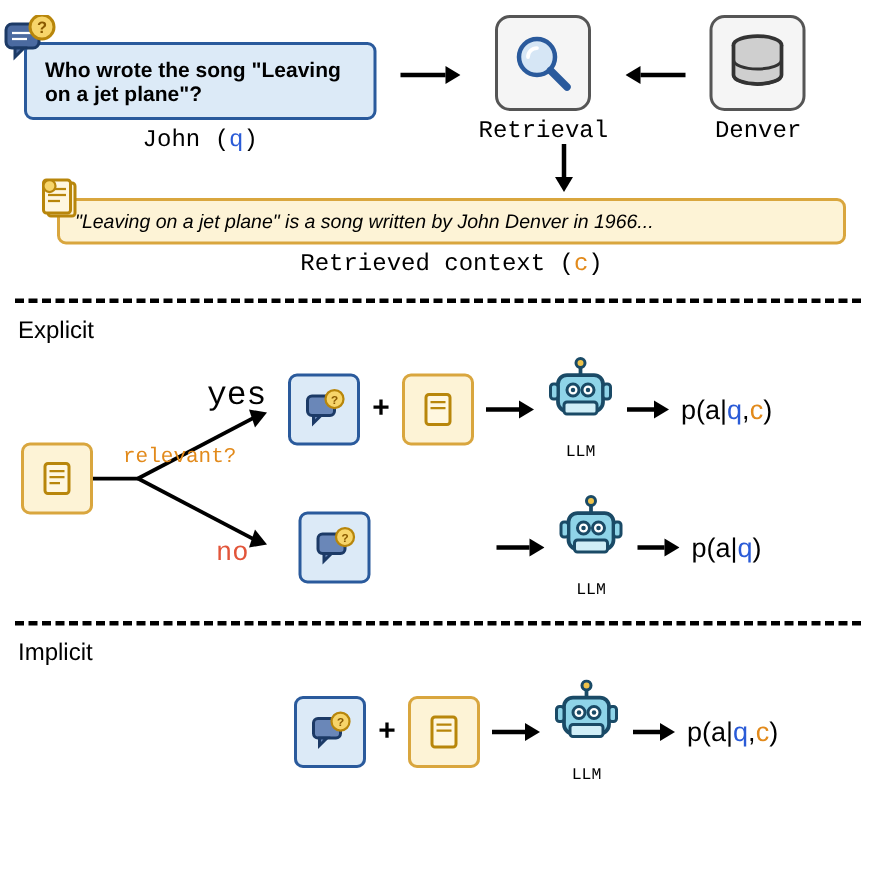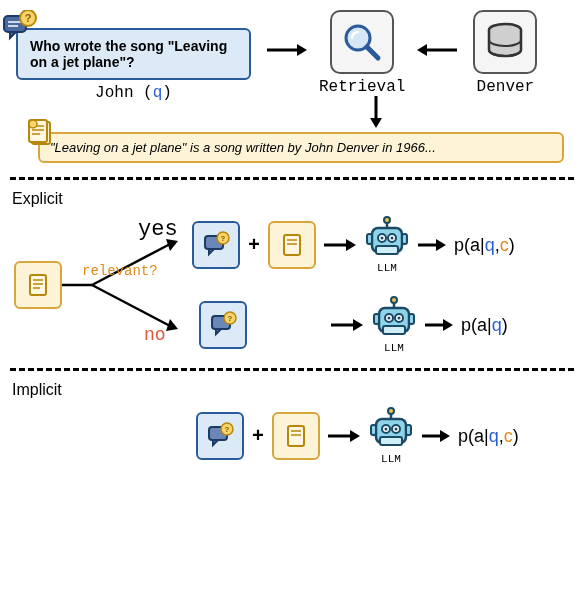--- a/index.html
+++ b/index.html
@@ -93,21 +93,21 @@
     font-size: 18px;
     padding-left: 4px;
     white-space: nowrap;
   }
   .blue { color: #2a5bd7; }
   .orange { color: #e28a1b; }
   .teal { color: #000000; font-family: "Courier New", monospace; font-size:22px; }
   .red { color: #e2553a; font-family: "Courier New", monospace; font-size:18px;}
   .relev { color: #e28a1b; font-family: "Courier New", monospace; font-size:14px;}
   .plus { font-size: 20px; padding: 0 8px; font-weight: bold;}
-  .llm-label { font-size: 11px; font-family:"Courier New",monospace; text-align:right; margin-top:2px;}
+  .llm-label { font-size: 11px; font-family:"Courier New",monospace; text-align:right; margin-top:14px;}
   .chat-badge {
     position: absolute;
     top: -20px; left: -16px;
     width: 36px; height: 36px;
   }
   .doc-badge {
     position: absolute;
     top: -16px; left: -14px;
     width: 30px; height: 30px;
   }
@@ -189,20 +189,23 @@
       <svg viewBox="0 0 30 30">
         <rect x="6" y="4" width="18" height="22" rx="2" fill="#fdf3d6" stroke="#b8860b" stroke-width="2"></rect>
         <rect x="3" y="2" width="18" height="22" rx="2" fill="#fff7e0" stroke="#b8860b" stroke-width="2"></rect>
         <line x1="6" y1="8" x2="18" y2="8" stroke="#b8860b" stroke-width="1.5"></line>
         <line x1="6" y1="12" x2="18" y2="12" stroke="#b8860b" stroke-width="1.5"></line>
         <line x1="6" y1="16" x2="14" y2="16" stroke="#b8860b" stroke-width="1.5"></line>
         <circle cx="7" cy="6" r="4" fill="#f7d56a" stroke="#b8860b" stroke-width="1.5"></circle>
       </svg>
     </span>
     <span>"Leaving on a jet plane" is a song written by John Denver in 1966...</span>
+  </div>
+  <div class="label">
+    <span>Retrieved context (</span><span class="orange">c</span><span>)</span>
   </div>
 </div>
 
 <hr class="dashed-hr">
 
 <div class="section-title">Explicit</div>
 
 <div class="row" style="align-items:center; gap:0; margin-left:4px;">
 
   <div class="mini-doc">

